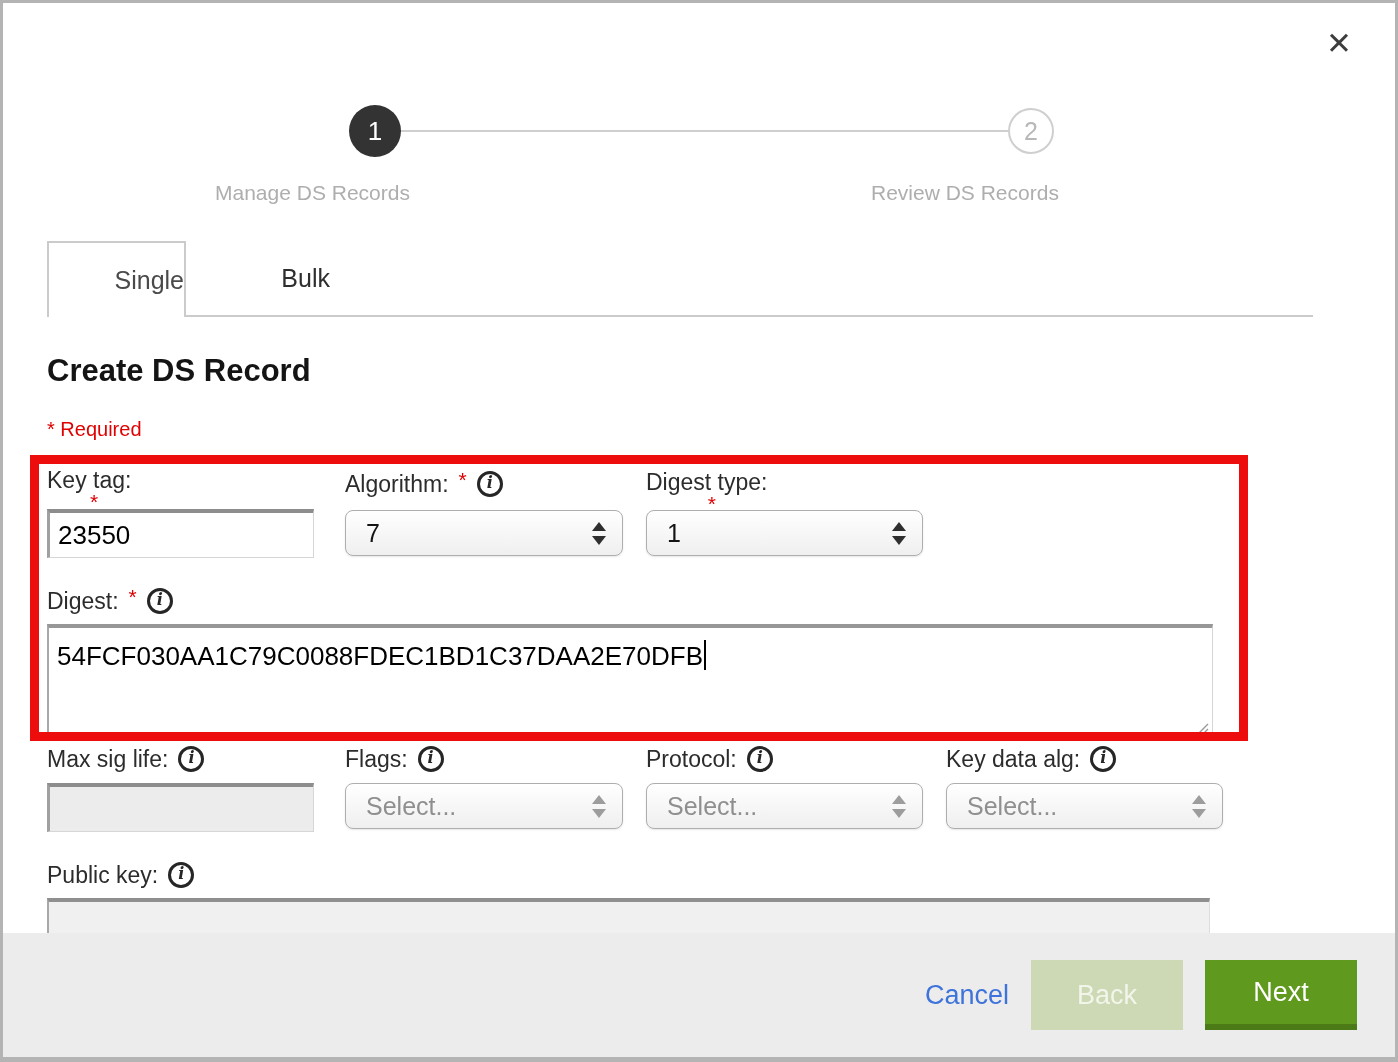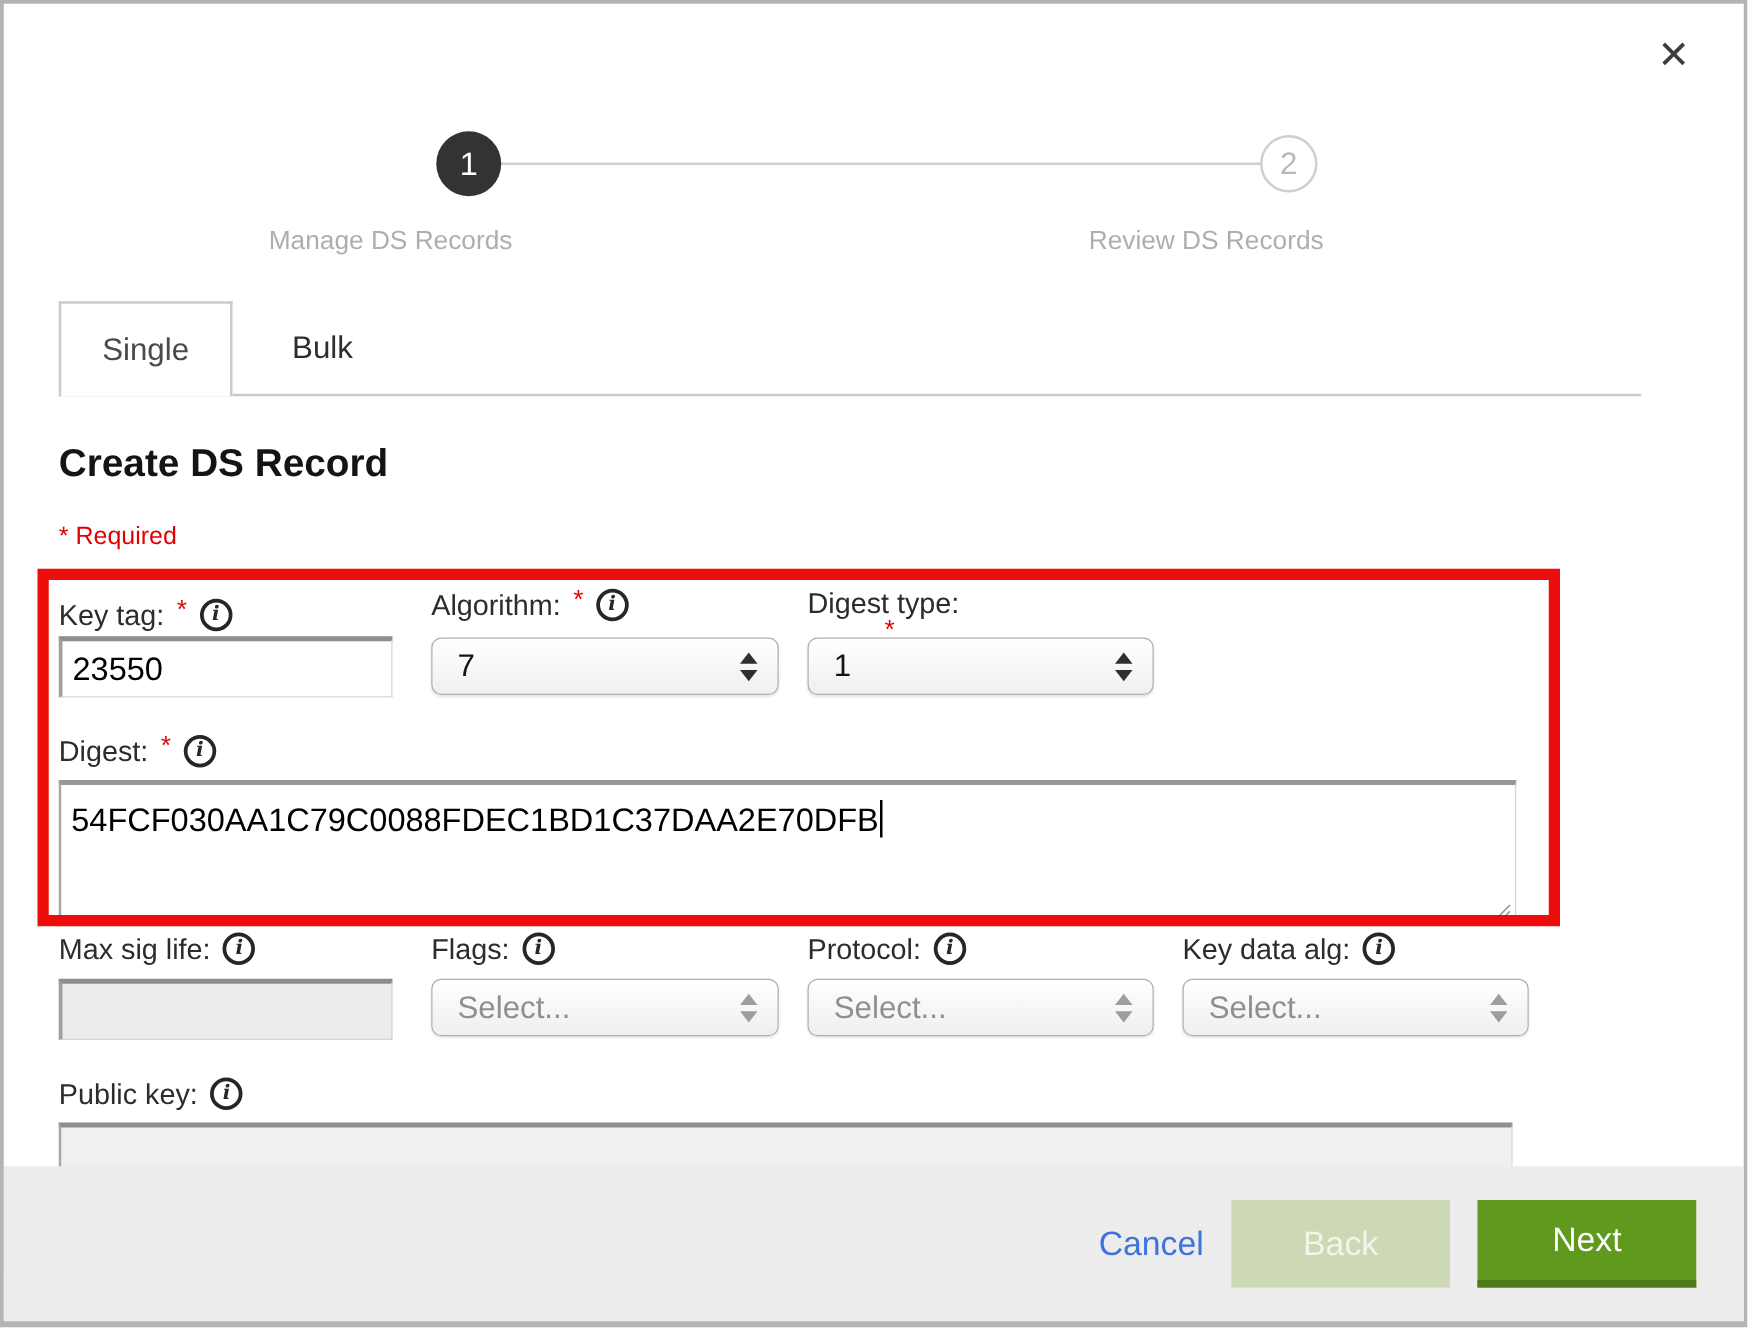--- a/index.html
+++ b/index.html
@@ -30,21 +30,21 @@
   .step-line { position: absolute; left: 397px; top: 127px; width: 608px; height: 2px; background: #cfcfcf; }
   .step-circle { position: absolute; border-radius: 50%; display: flex; align-items: center; justify-content: center; box-sizing: border-box; }
   .step-1 { left: 346px; top: 102px; width: 52px; height: 52px; background: #333; color: #fff; font-size: 26px; }
   .step-2 { left: 1005px; top: 105px; width: 46px; height: 46px; background: #fff; border: 2px solid #cfcfcf; color: #b8b8b8; font-size: 25px; }
   .step-label { position: absolute; top: 178px; width: 320px; text-align: left; color: #aeaeae; font-size: 21px; }
   .step-label-1 { left: 212px; }
   .step-label-2 { left: 868px; }
 
   
   .tabstrip { position: absolute; left: 44px; top: 238px; width: 1266px; height: 74px; border-bottom: 2px solid #cbcbcb; display: flex; box-sizing: content-box; }
-  .tab { box-sizing: border-box; height: 74px; display: flex; align-items: center; justify-content: center; font-size: 25px; cursor: pointer; }
+  .tab { box-sizing: border-box; height: 74px; display: flex; align-items: center; justify-content: flex-end; font-size: 25px; cursor: pointer; }
   .tab-single { width: 139px; border: 2px solid #cbcbcb; border-bottom: none; background: #fff; height: 76px; margin-bottom: -2px; color: #4a4a4a; z-index: 2; }
   .tab-bulk { width: 144px; color: #2e2e2e; }
 
   .page-title { position: absolute; left: 44px; top: 350px; font-size: 31px; font-weight: 700; color: #141414; }
   .required-note { position: absolute; left: 44px; top: 415px; font-size: 20px; color: #e00202; }
 
   
   .red-box {
     position: absolute; left: 27px; top: 452px; width: 1218px; height: 286px;
     border: 9px solid #ee0d0d; box-sizing: border-box;
@@ -55,21 +55,21 @@
   .flabel { position: absolute; display: flex; align-items: center; font-size: 23px; color: #2c2c2c; height: 30px; }
   .req { color: #e00202; margin-left: 10px; font-size: 21px; position: relative; top: -4px; }
   .info-icon {
     margin-left: 10px; width: 26px; height: 26px; box-sizing: border-box;
     border: 3px solid #262626; border-radius: 50%;
     display: inline-flex; align-items: center; justify-content: center;
     cursor: pointer; flex: none;
   }
   .ig { font-family: "DejaVu Serif", serif; font-style: italic; font-weight: 700; font-size: 16px; color: #262626; line-height: 1; position: relative; top: -1px; }
 
-  .lbl-keytag     { left: 44px;  top: 474px; }
+  .lbl-keytag     { left: 44px;  top: 464px; flex-direction: column; }
   .lbl-algorithm  { left: 342px; top: 466px; }
   .lbl-digesttype { left: 643px; top: 466px; flex-direction: column; }
   .lbl-digest     { left: 44px;  top: 583px; }
   .lbl-maxsig     { left: 44px;  top: 741px; }
   .lbl-flags      { left: 342px; top: 741px; }
   .lbl-protocol   { left: 643px; top: 741px; }
   .lbl-keydataalg { left: 943px; top: 741px; }
   .lbl-publickey  { left: 44px;  top: 857px; }
 
   
@@ -126,21 +126,21 @@
     border-width: 4px 1px 1px 2px;
   }
 
   
   .footer {
     position: absolute; left: 0; bottom: 0; width: 100%; height: 124px;
     background: #ececec; z-index: 20;
     display: flex; align-items: center;
   }
   .cancel-link { margin-left: auto; font-size: 27px; color: #3d73da; cursor: pointer; }
-  .btn { width: 175px; height: 70px; display: flex; align-items: center; justify-content: center; font-size: 27px; box-sizing: border-box; cursor: pointer; }
+  .btn { width: 152px; height: 70px; display: flex; align-items: center; justify-content: center; font-size: 27px; box-sizing: border-box; cursor: pointer; }
   .back-btn { margin-left: 22px; background: #cdd8b4; color: #f2f5ea; cursor: default; }
   .next-btn { margin-left: 22px; margin-right: 38px; background: #5f9a1e; border-bottom: 6px solid #4b7a17; color: #fff; }
 </style>
 </head>
 <body>
 
 <div class="modal">
 
   <div class="close-btn">
     <span class="close-glyph">✕</span>

